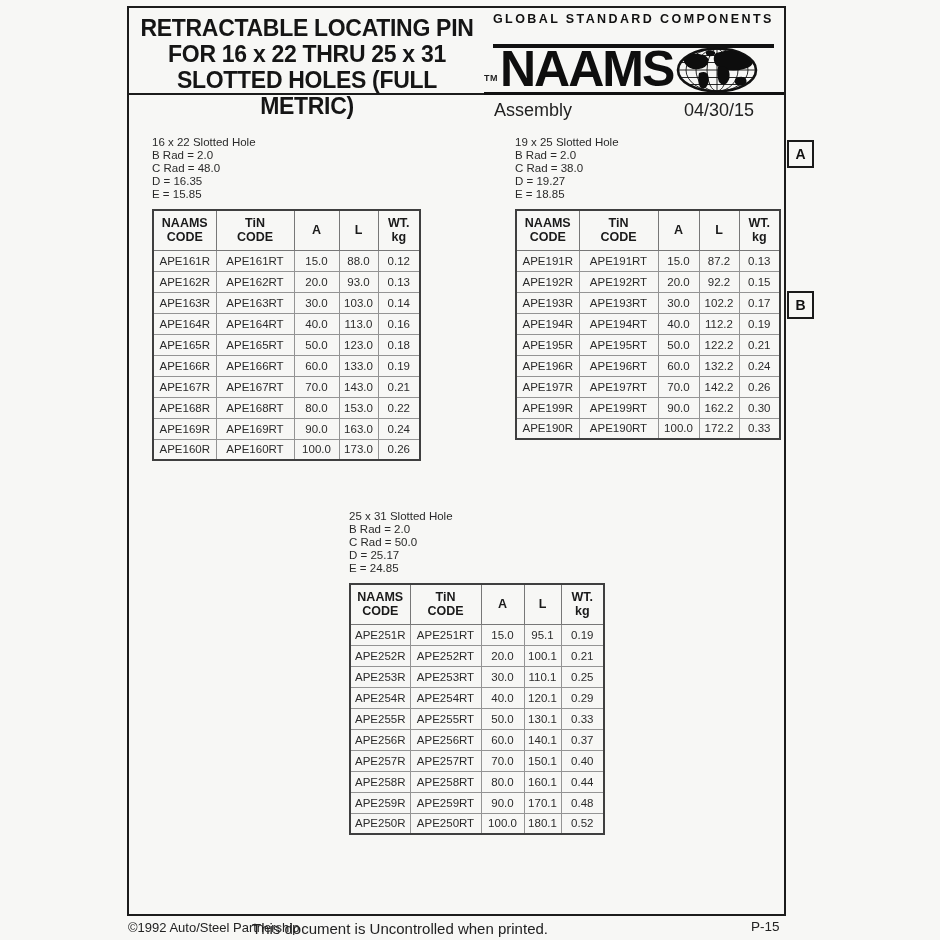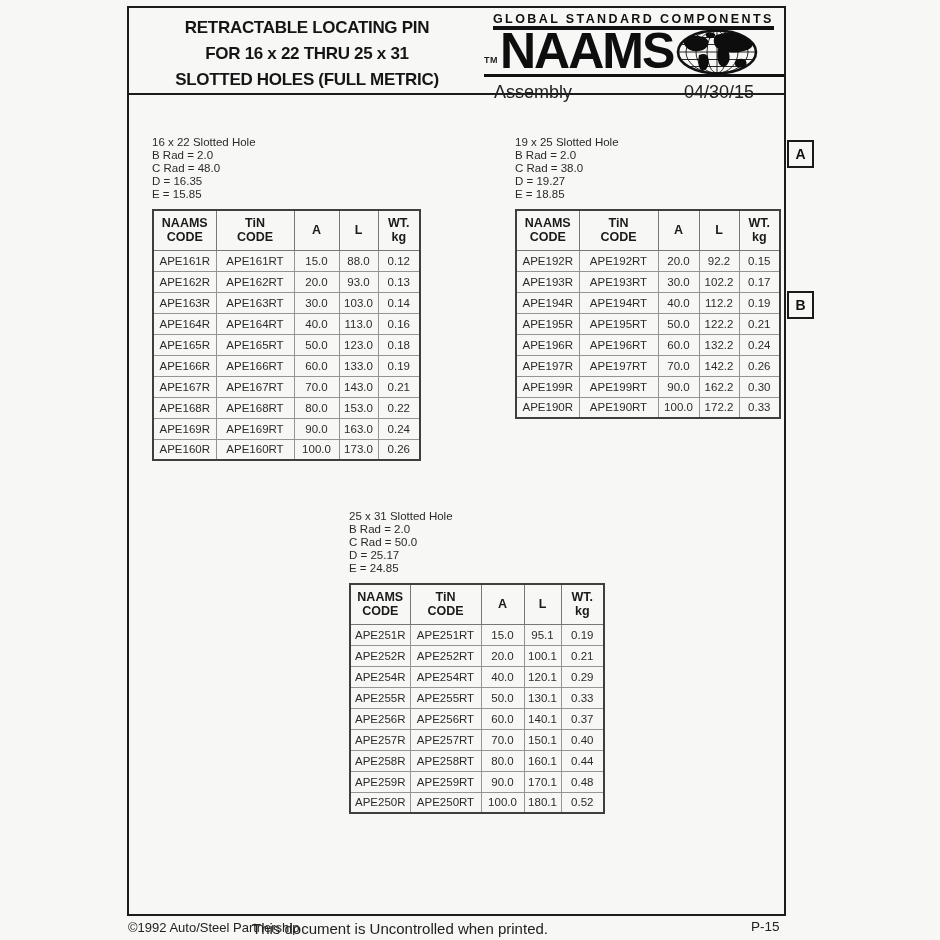--- a/index.html
+++ b/index.html
@@ -4,24 +4,24 @@
 <style>
   * { margin:0; padding:0; box-sizing:border-box; }
   body { background:#fbfbfa; font-family:"Liberation Sans", sans-serif; }
   .page { position:relative; width:940px; height:940px; background:#f7f7f5; color:#1e1e1e; overflow:hidden; }
 
   .frame { position:absolute; left:127px; top:6px; width:659px; height:910px; border:2px solid #1c1c1c; }
 
   
   .header { position:absolute; left:0; top:0; width:100%; height:87px; border-bottom:2px solid #1c1c1c; }
   .title { position:absolute; left:0; top:7px; width:356px; text-align:center;
-           font-weight:bold; font-size:17px; line-height:26px; letter-spacing:-0.3px; color:#151515; }
+           font-weight:bold; font-size:23px; line-height:26px; letter-spacing:-0.3px; color:#151515; }
   .brand { position:absolute; left:355px; top:0; width:300px; }
   .gsc { margin:4px 0 0 9px; display:inline-block; font-weight:bold; font-size:12.5px; letter-spacing:2.4px;
-         white-space:nowrap; border-bottom:4px solid #111; padding-bottom:0; color:#111; }
+         white-space:nowrap; border-bottom:4px solid #111; padding-bottom:18px; color:#111; }
   .naams-line { display:flex; align-items:flex-start; margin-top:-1px; }
   .tm { font-size:9px; font-weight:bold; margin-top:26px; width:16px; letter-spacing:0.5px; }
   .naams { font-size:50px; font-weight:bold; letter-spacing:-2px; line-height:44px; color:#0e0e0e; }
   .globe { margin-left:3px; margin-top:0; }
   .brand-rule { height:3px; background:#111; margin-top:-1px; }
   .assembly-row { display:flex; justify-content:space-between; font-size:18px; color:#222;
                   margin-top:5px; padding:0 30px 0 10px; }
 
   
   .table-group { position:absolute; }
@@ -225,20 +225,27 @@
               <th>TiN
 CODE</th>
               <th>A</th>
               <th>L</th>
               <th>WT.
 kg</th>
             </tr>
           </thead>
           <tbody>
             <tr>
+              <td>APE191R</td>
+              <td>APE191RT</td>
+              <td>15.0</td>
+              <td>87.2</td>
+              <td>0.13</td>
+            </tr>
+            <tr>
               <td>APE192R</td>
               <td>APE192RT</td>
               <td>20.0</td>
               <td>92.2</td>
               <td>0.15</td>
             </tr>
             <tr>
               <td>APE193R</td>
               <td>APE193RT</td>
               <td>30.0</td>
@@ -328,20 +335,27 @@
               <td>0.19</td>
             </tr>
             <tr>
               <td>APE252R</td>
               <td>APE252RT</td>
               <td>20.0</td>
               <td>100.1</td>
               <td>0.21</td>
             </tr>
             <tr>
+              <td>APE253R</td>
+              <td>APE253RT</td>
+              <td>30.0</td>
+              <td>110.1</td>
+              <td>0.25</td>
+            </tr>
+            <tr>
               <td>APE254R</td>
               <td>APE254RT</td>
               <td>40.0</td>
               <td>120.1</td>
               <td>0.29</td>
             </tr>
             <tr>
               <td>APE255R</td>
               <td>APE255RT</td>
               <td>50.0</td>

